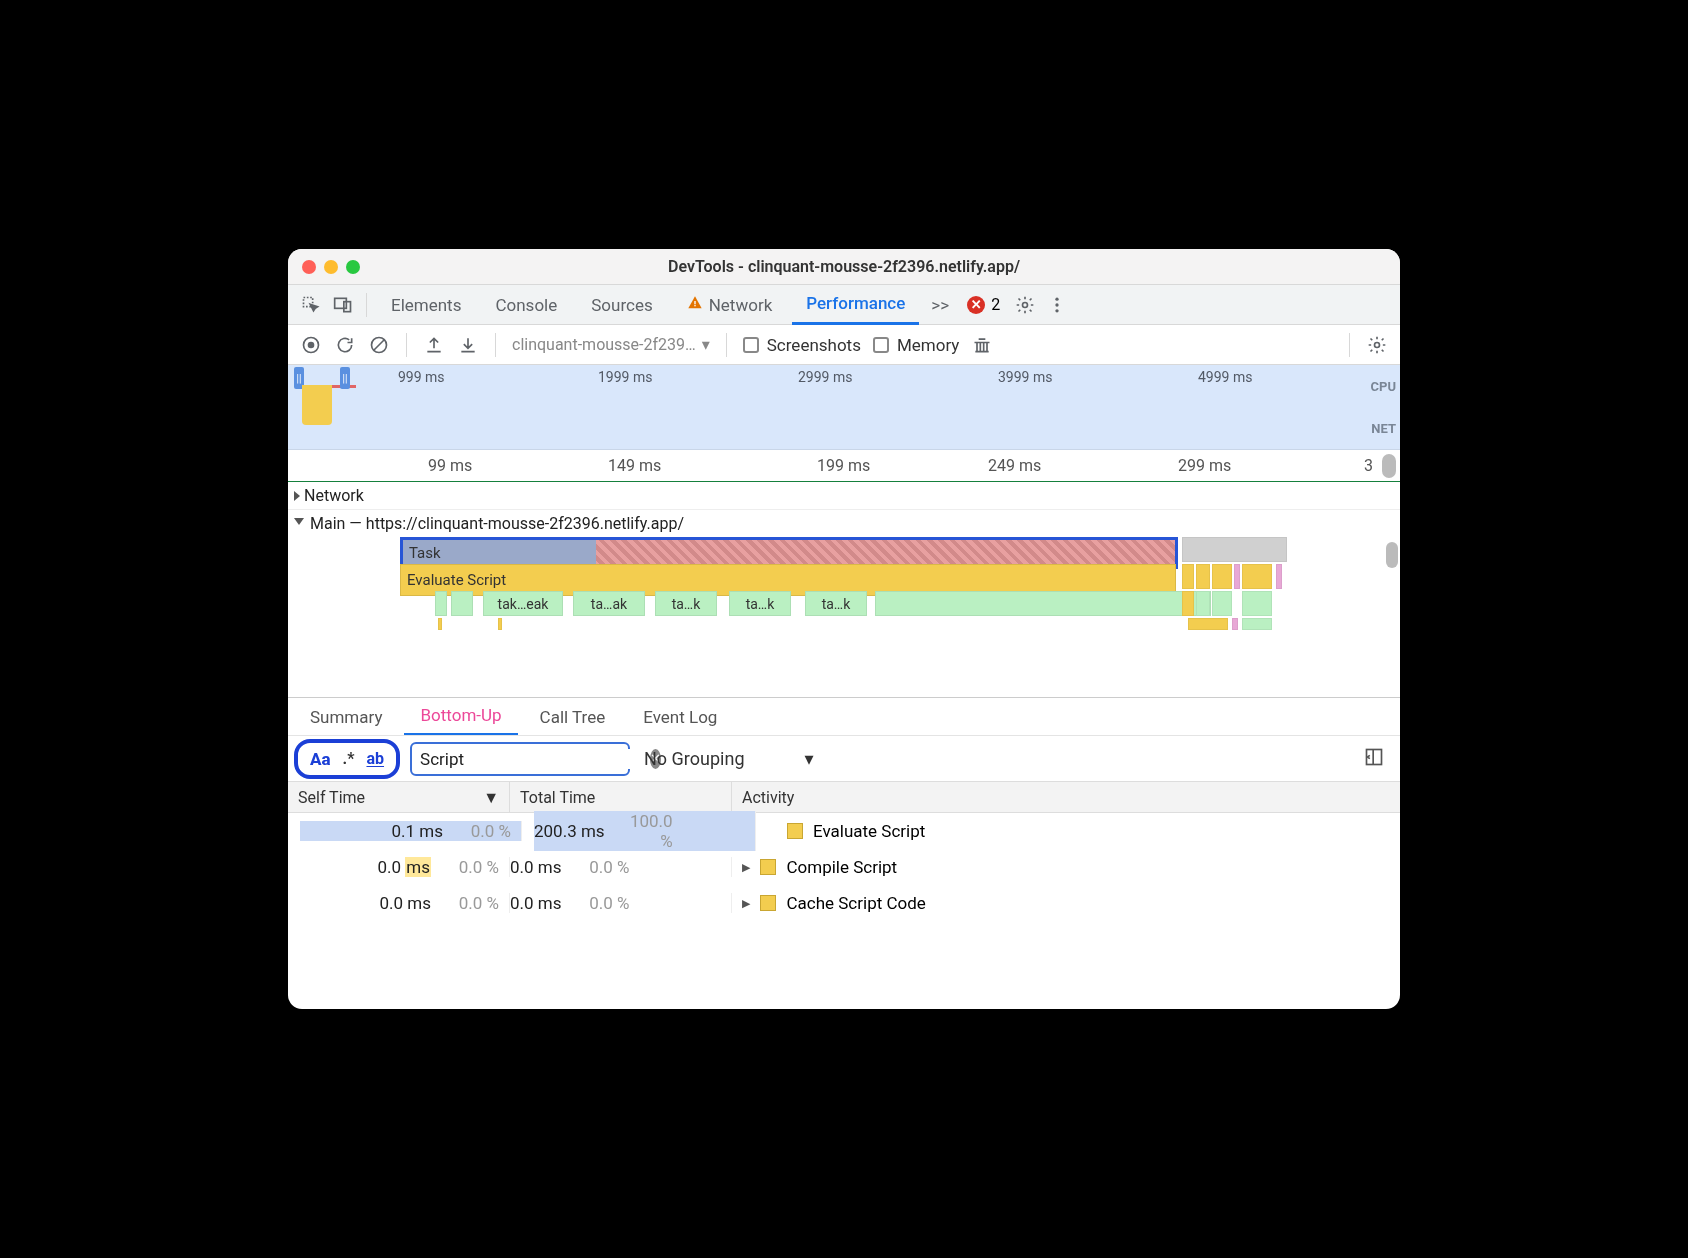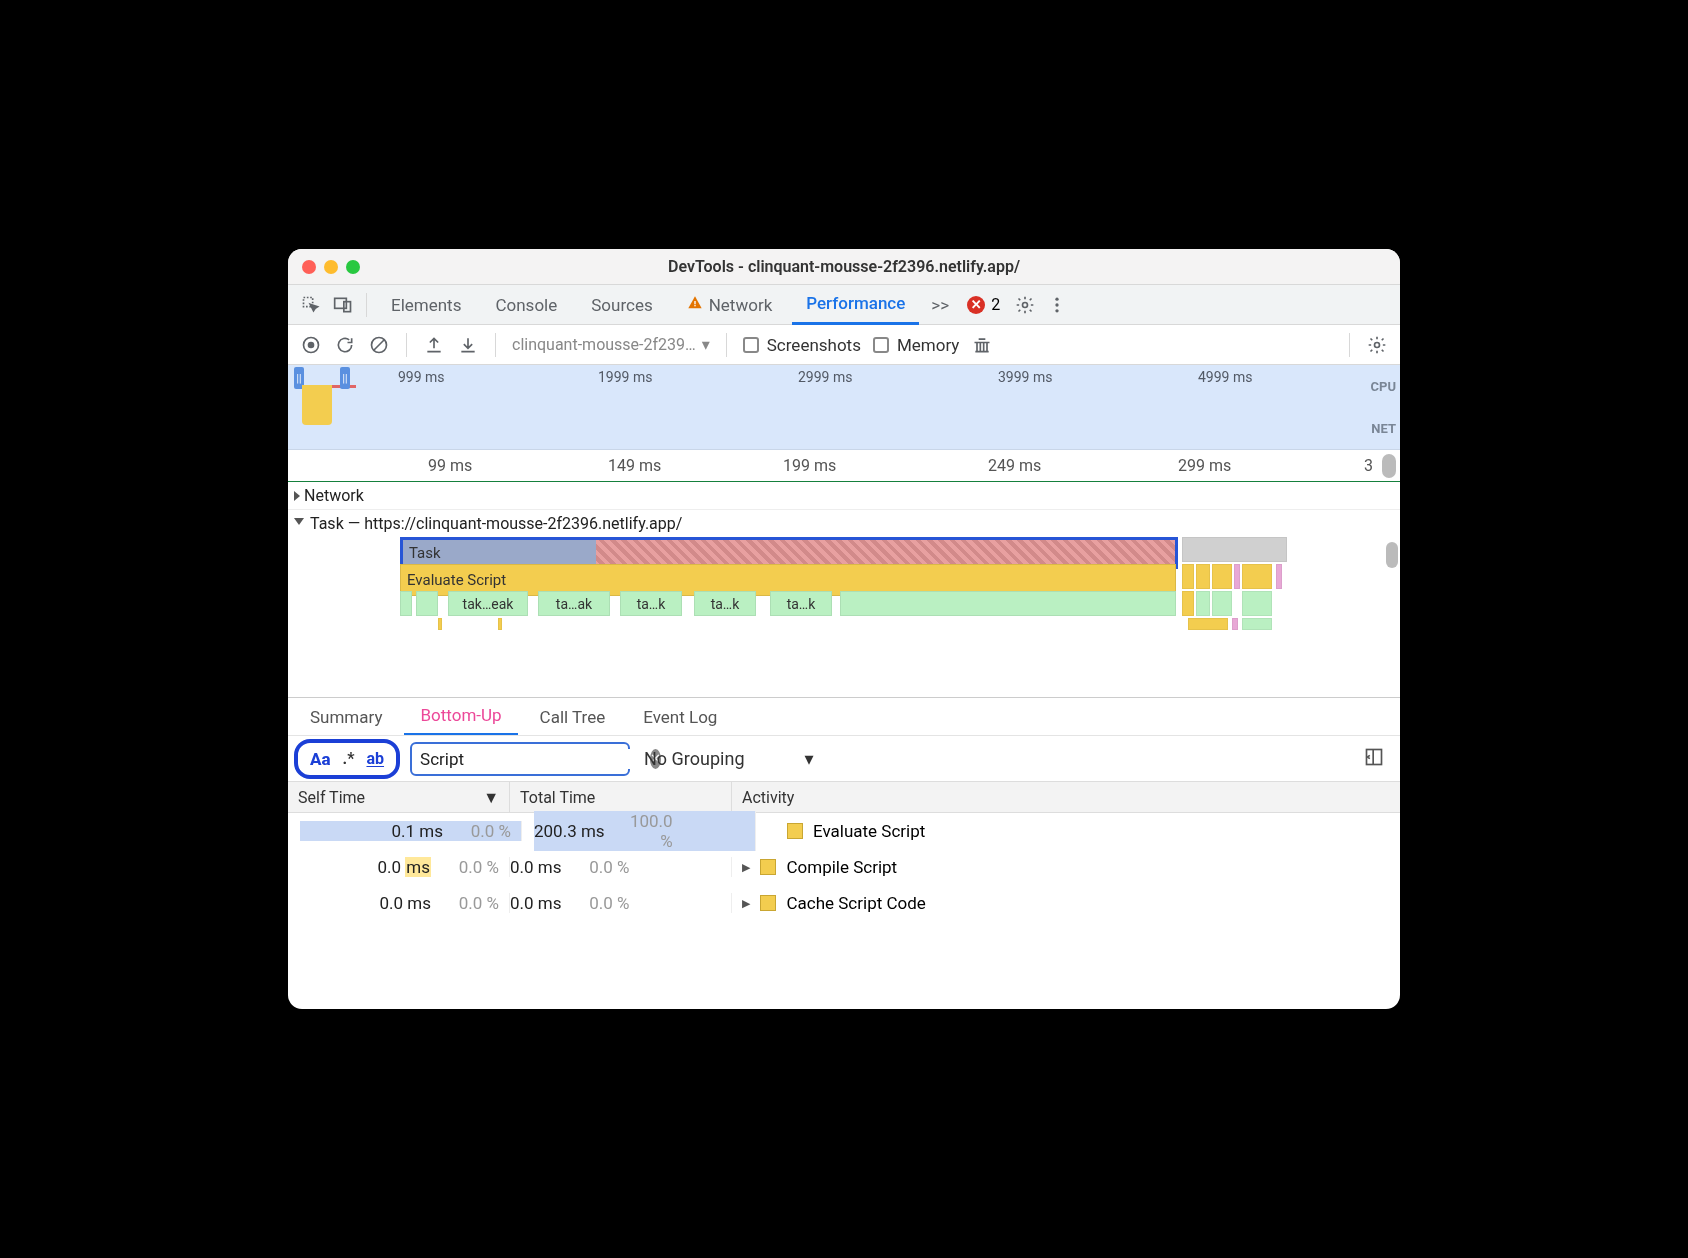--- a/index.html
+++ b/index.html
@@ -46,21 +46,21 @@
   .netrow { height:28px; border-bottom:1px solid #eee; display:flex; align-items:center; padding-left:6px; gap:4px; font-size:16px; color:#222; }
   .mainlbl { padding:4px 6px; font-size:16px; color:#222; display:flex; align-items:center; gap:6px; }
   .tri { display:inline-block; width:0; height:0; border-left:6px solid #555; border-top:5px solid transparent; border-bottom:5px solid transparent; }
   .tri.down { border-left:5px solid transparent; border-right:5px solid transparent; border-top:7px solid #555; width:0; height:0; }
   .track { position:relative; height:27px; }
   .bar { position:absolute; top:0; height:32px; font-size:15px; color:#333; padding-left:6px; display:flex; align-items:center; overflow:hidden; white-space:nowrap; border:1px solid rgba(0,0,0,0.1);}
   .task { background:#9aa9c9; border:3px solid #2755d6; }
   .task .stripe { position:absolute; right:0; top:0; bottom:0; width:75%; background:repeating-linear-gradient(45deg,#e8a0a0,#e8a0a0 4px,#d28a8a 4px,#d28a8a 8px); }
   .eval { background:#f3cd4f; }
   .anon { background:#baf0c2; }
-  .subbar { position:absolute; top:0; height:25px; background:#baf0c2; border:1px solid rgba(0,0,0,0.07); font-size:14px; display:flex; align-items:center; justify-content:center; color:#333; padding:0 2px; overflow:hidden;}
+  .subbar { position:absolute; top:0; height:25px; background:#baf0c2; border:1px solid rgba(0,0,0,0.07); font-size:14px; display:flex; align-items:center; justify-content:center; color:#333; padding:0 2px; overflow:hidden;margin-left:35px;}
   .smallbar { position:absolute; top:0; height:25px; border:1px solid rgba(0,0,0,0.05); }
   .yel { background:#f3cd4f; } .grn { background:#baf0c2; } .pnk { background:#e8a8d6; } .gry { background:#d0d0d0; }
   .vscroll { position:absolute; right:2px; top:2px; width:12px; height:26px; background:#bbb; border-radius:6px; }
   
   .btabs { height:38px; display:flex; align-items:center; border-top:1px solid #ccc; padding:0 6px; gap:6px; background:#fff; }
   .btab { padding:0 16px; height:38px; display:flex; align-items:center; font-size:17px; color:#555; cursor:pointer;}
   .btab.active { color:#ec4899; border-bottom:3px solid #1a73e8; }
   
   .filterbar { height:46px; display:flex; align-items:center; padding:0 6px; gap:10px; border-top:1px solid #e4e4e4; background:#fff;justify-content:space-between;}
   .group3 { display:flex; align-items:center; gap:12px; border:4px solid #1b3fd6; border-radius:16px; padding:4px 12px; height:40px;}
@@ -224,35 +224,35 @@
     </div>
     <div class="sidelabels">
       <span>CPU</span>
       <span>NET</span>
     </div>
   </div>
 
   <div class="ruler">
     <div class="rt" style="left:140px">99 ms</div>
     <div class="rt" style="left:320px">149 ms</div>
-    <div class="rt" style="left:495px">199 ms</div>
+    <div class="rt" style="left:529px">199 ms</div>
     <div class="rt" style="left:700px">249 ms</div>
     <div class="rt" style="left:890px">299 ms</div>
     <div class="rt" style="left:1076px">3</div>
     <div class="tinyscroll" style="top:4px"></div>
   </div>
 
   <div class="flame">
     <div class="netrow">
       <span class="tri"></span>
       <span>Network</span>
     </div>
     <div class="mainlbl">
       <span class="tri down"></span>
-      <span>Task — https://clinquant-mousse-2f2396.netlify.app/</span>
+      <span>Main — https://clinquant-mousse-2f2396.netlify.app/</span>
     </div>
 
     <div class="track">
       <div class="bar task" style="left:112px; width:778px;">
         <span style="position:relative;z-index:2">Task</span>
         <div class="stripe"></div>
       </div>
       <div class="smallbar gry" style="left:894px;width:105px"></div>
     </div>
 

